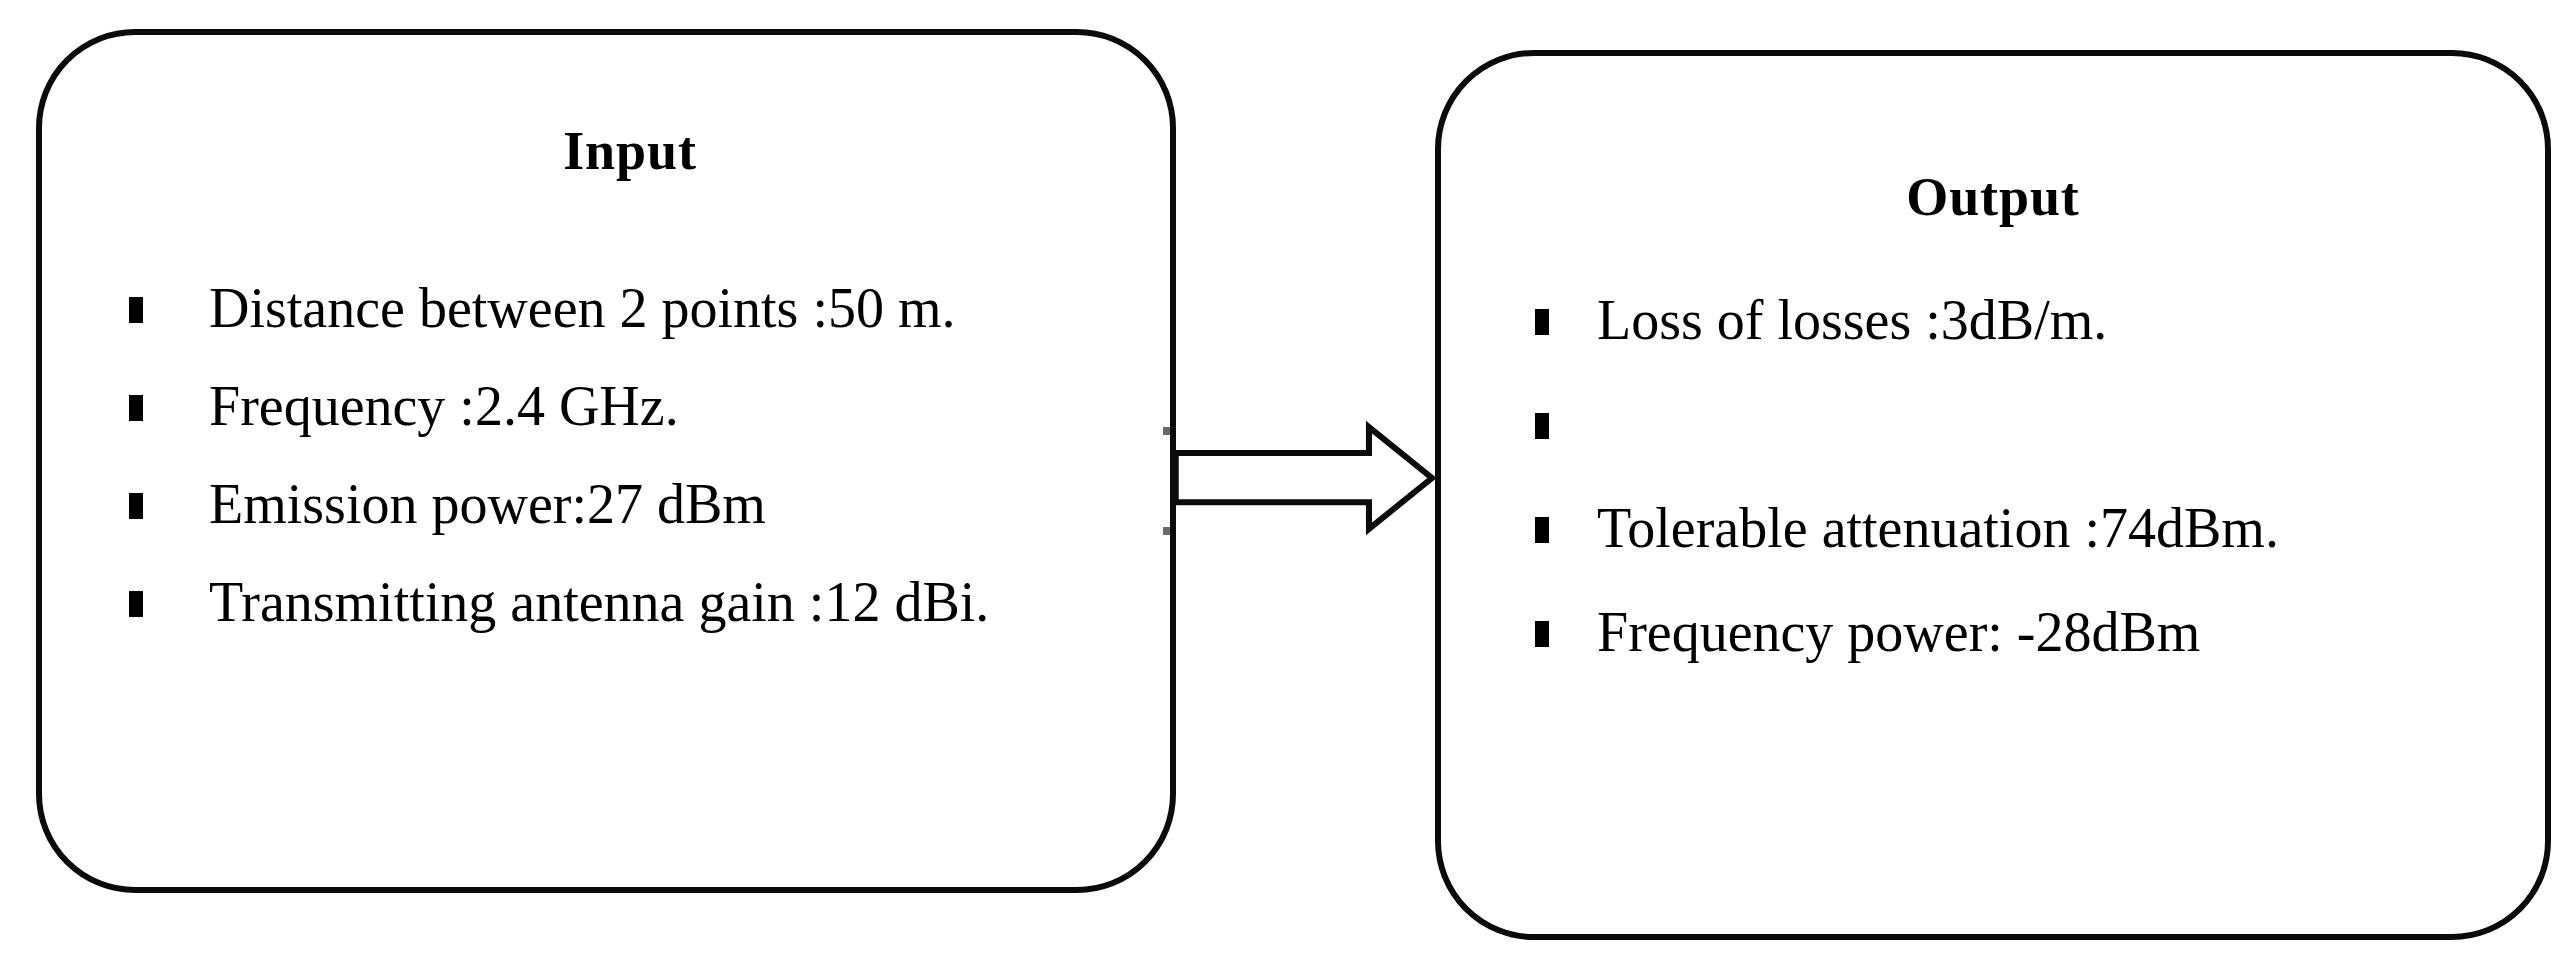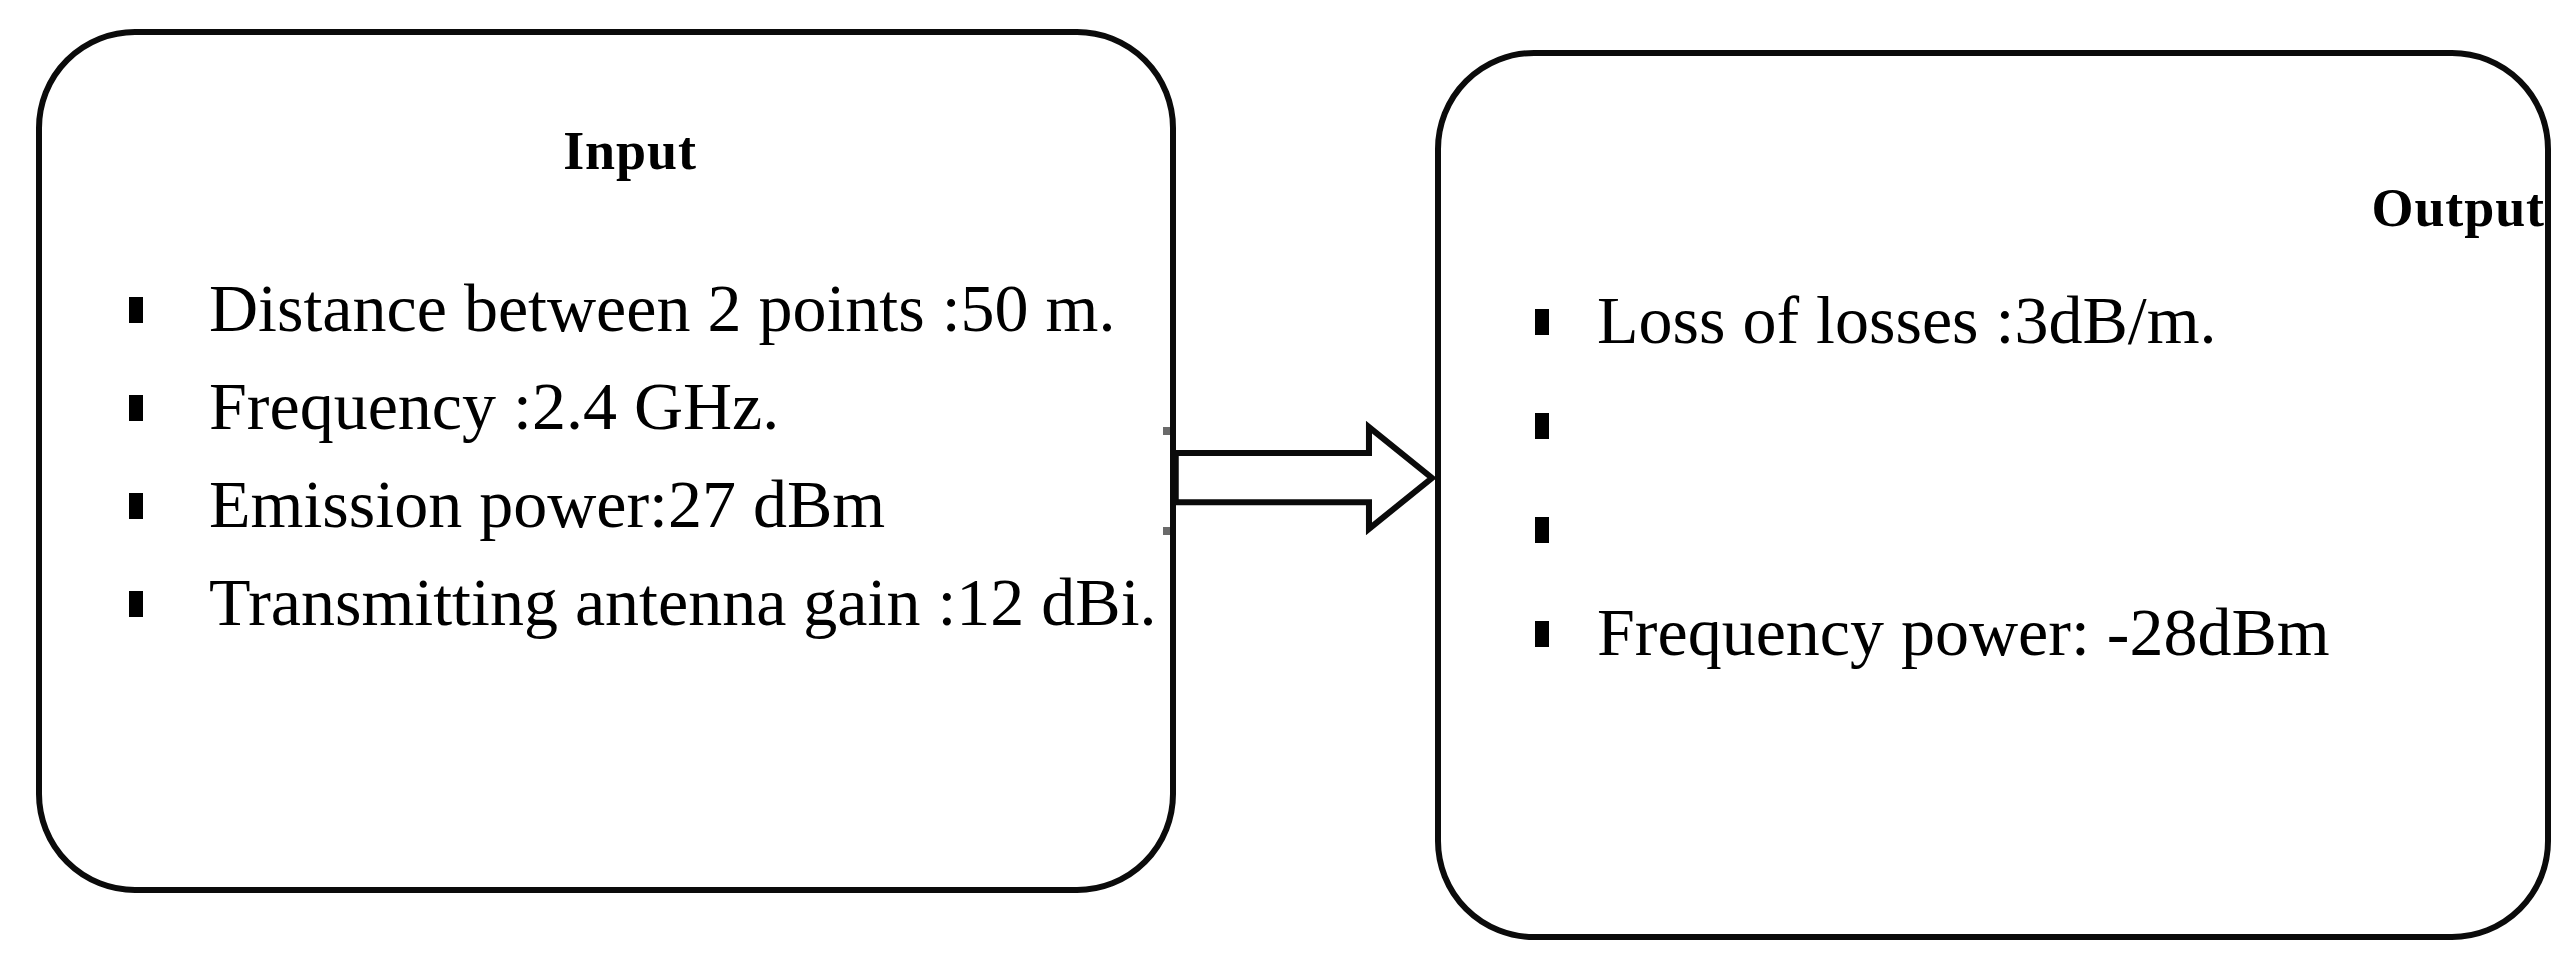--- a/index.html
+++ b/index.html
@@ -22,41 +22,41 @@
   .box-output { left: 1435px; top: 50px; width: 1116px; height: 890px; }
 
   .box-title {
     position: absolute; left: 0; width: 100%;
     text-align: center;
     font-weight: bold;
     font-size: 54px; line-height: 60px;
     letter-spacing: 0.9px;
   }
   .box-input  .box-title { top: 86px; margin-left: 24px; }
-  .box-output .box-title { top: 122px; text-align: right; }
+  .box-output .box-title { top: 111px; }
 
   .bullets { position: absolute; }
   .box-input  .bullets { left: 87px; top: 225px; width: 993px; }
   .box-output .bullets { left: 94px; top: 212px; width: 976px; }
 
   .bullet-row { display: flex; align-items: center; }
   .box-input  .bullet-row { height: 98px; }
   .box-output .bullet-row { height: 104px; }
 
   .bullet-square {
     flex: 0 0 auto;
     width: 14px; height: 26px;
     background: #000000;
     margin-top: 3.5px;
   }
   .box-input  .bullet-square { margin-right: 66px; }
   .box-output .bullet-square { margin-right: 48px; }
 
   .bullet-text {
-    font-size: 68px;
+    font-size: 56px;
     line-height: 57px;
     white-space: nowrap;
     letter-spacing: 0px;
     font-family: Liberation Serif, serif;
   }
 
   .flow-arrow { position: absolute; left: 1174px; top: 420px; }
 
   .artifact-dot {
     position: absolute;
@@ -104,20 +104,21 @@
     <div class="bullets">
       <div class="bullet-row">
         <span class="bullet-square"></span>
         <span class="bullet-text">Loss of losses :3dB/m.</span>
       </div>
       <div class="bullet-row">
         <span class="bullet-square"></span>
       </div>
       <div class="bullet-row">
         <span class="bullet-square"></span>
+        <span class="bullet-text">Tolerable attenuation :74dBm.</span>
       </div>
       <div class="bullet-row">
         <span class="bullet-square"></span>
         <span class="bullet-text">Frequency power: -28dBm</span>
       </div>
     </div>
   </div>
 
 </div>
 

